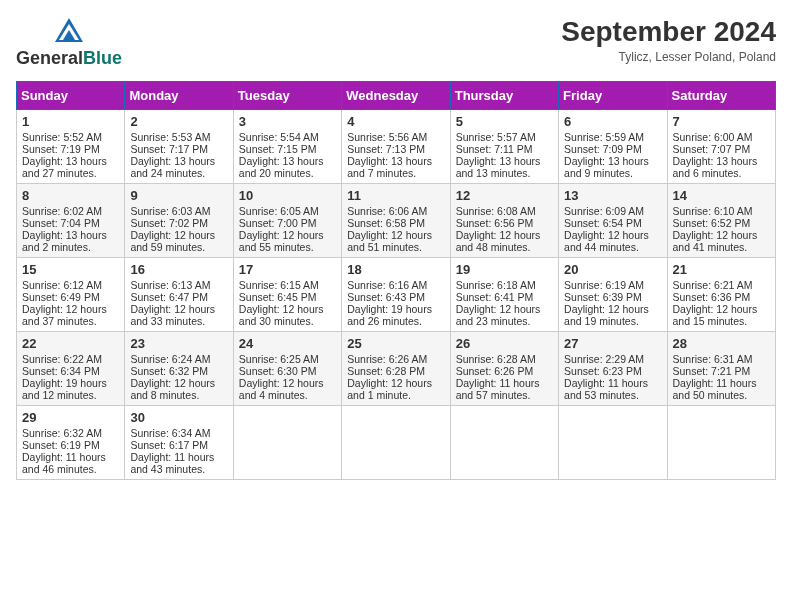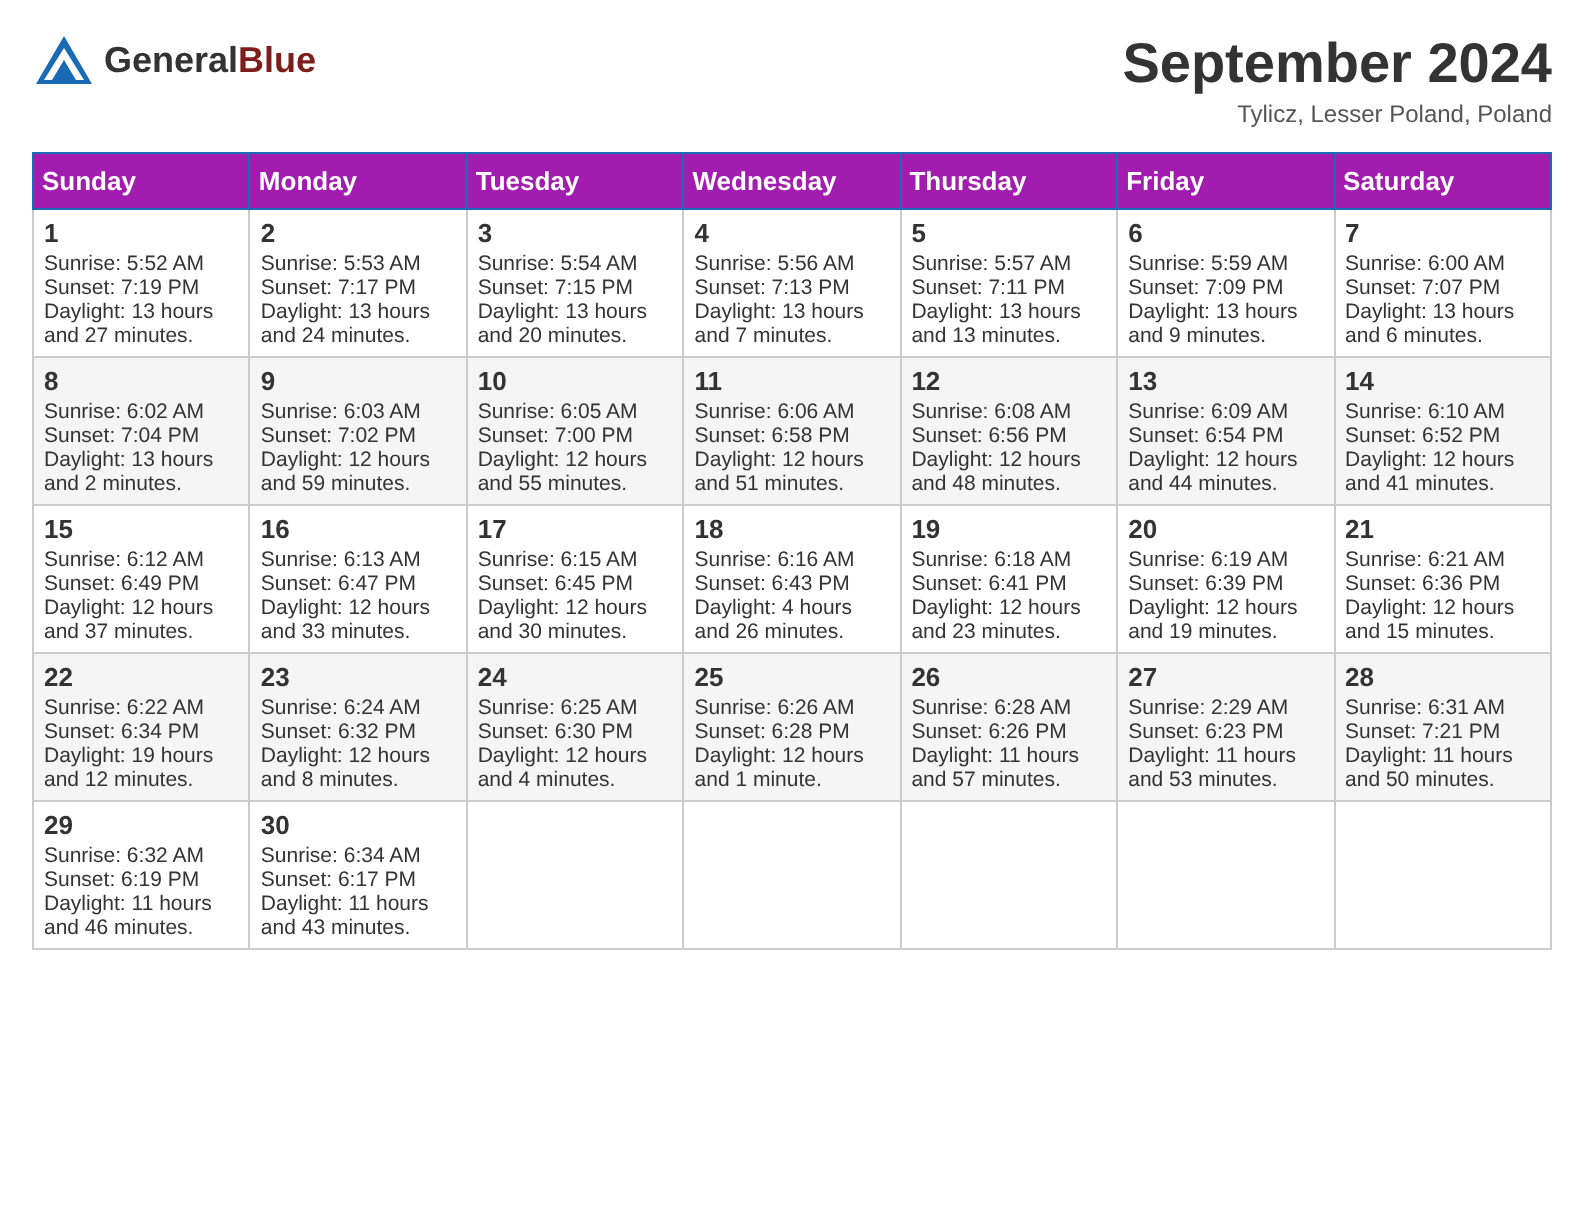--- a/index.html
+++ b/index.html
@@ -13,23 +13,24 @@
     .header {
       display: flex;
       justify-content: space-between;
       align-items: flex-start;
       margin-bottom: 12px;
     }
     .logo {
       display: flex;
       align-items: center;
       gap: 4px;
+      flex-direction: column;
     }
     .logo-text-general { font-size: 18px; font-weight: bold; color: #333; }
-    .logo-text-blue { font-size: 18px; font-weight: bold; color: #7f1d1d; }
+    .logo-text-blue { font-size: 18px; font-weight: bold; color: #0f766e; }
     .title-block { text-align: right; }
     .month-title { font-size: 28px; font-weight: bold; color: #333; }
     .location { font-size: 12px; color: #555; margin-top: 2px; }
     .calendar { width: 100%; border-collapse: collapse; }
     .calendar th {
       background: #a21caf;
       color: #fff;
       font-size: 13px;
       font-weight: bold;
       padding: 6px 4px;
@@ -106,21 +107,21 @@
         <td><span class="day-num">10</span><span>Sunrise: 6:05 AM</span><br><span>Sunset: 7:00 PM</span><br><span>Daylight: 12 hours and 55 minutes.</span></td>
         <td><span class="day-num">11</span><span>Sunrise: 6:06 AM</span><br><span>Sunset: 6:58 PM</span><br><span>Daylight: 12 hours and 51 minutes.</span></td>
         <td><span class="day-num">12</span><span>Sunrise: 6:08 AM</span><br><span>Sunset: 6:56 PM</span><br><span>Daylight: 12 hours and 48 minutes.</span></td>
         <td><span class="day-num">13</span><span>Sunrise: 6:09 AM</span><br><span>Sunset: 6:54 PM</span><br><span>Daylight: 12 hours and 44 minutes.</span></td>
         <td><span class="day-num">14</span><span>Sunrise: 6:10 AM</span><br><span>Sunset: 6:52 PM</span><br><span>Daylight: 12 hours and 41 minutes.</span></td>
       </tr>
       <tr>
         <td><span class="day-num">15</span><span>Sunrise: 6:12 AM</span><br><span>Sunset: 6:49 PM</span><br><span>Daylight: 12 hours and 37 minutes.</span></td>
         <td><span class="day-num">16</span><span>Sunrise: 6:13 AM</span><br><span>Sunset: 6:47 PM</span><br><span>Daylight: 12 hours and 33 minutes.</span></td>
         <td><span class="day-num">17</span><span>Sunrise: 6:15 AM</span><br><span>Sunset: 6:45 PM</span><br><span>Daylight: 12 hours and 30 minutes.</span></td>
-        <td><span class="day-num">18</span><span>Sunrise: 6:16 AM</span><br><span>Sunset: 6:43 PM</span><br><span>Daylight: 4 hours and 26 minutes.</span></td>
+        <td><span class="day-num">18</span><span>Sunrise: 6:16 AM</span><br><span>Sunset: 6:43 PM</span><br><span>Daylight: 19 hours and 26 minutes.</span></td>
         <td><span class="day-num">19</span><span>Sunrise: 6:18 AM</span><br><span>Sunset: 6:41 PM</span><br><span>Daylight: 12 hours and 23 minutes.</span></td>
         <td><span class="day-num">20</span><span>Sunrise: 6:19 AM</span><br><span>Sunset: 6:39 PM</span><br><span>Daylight: 12 hours and 19 minutes.</span></td>
         <td><span class="day-num">21</span><span>Sunrise: 6:21 AM</span><br><span>Sunset: 6:36 PM</span><br><span>Daylight: 12 hours and 15 minutes.</span></td>
       </tr>
       <tr>
         <td><span class="day-num">22</span><span>Sunrise: 6:22 AM</span><br><span>Sunset: 6:34 PM</span><br><span>Daylight: 19 hours and 12 minutes.</span></td>
         <td><span class="day-num">23</span><span>Sunrise: 6:24 AM</span><br><span>Sunset: 6:32 PM</span><br><span>Daylight: 12 hours and 8 minutes.</span></td>
         <td><span class="day-num">24</span><span>Sunrise: 6:25 AM</span><br><span>Sunset: 6:30 PM</span><br><span>Daylight: 12 hours and 4 minutes.</span></td>
         <td><span class="day-num">25</span><span>Sunrise: 6:26 AM</span><br><span>Sunset: 6:28 PM</span><br><span>Daylight: 12 hours and 1 minute.</span></td>
         <td><span class="day-num">26</span><span>Sunrise: 6:28 AM</span><br><span>Sunset: 6:26 PM</span><br><span>Daylight: 11 hours and 57 minutes.</span></td>

